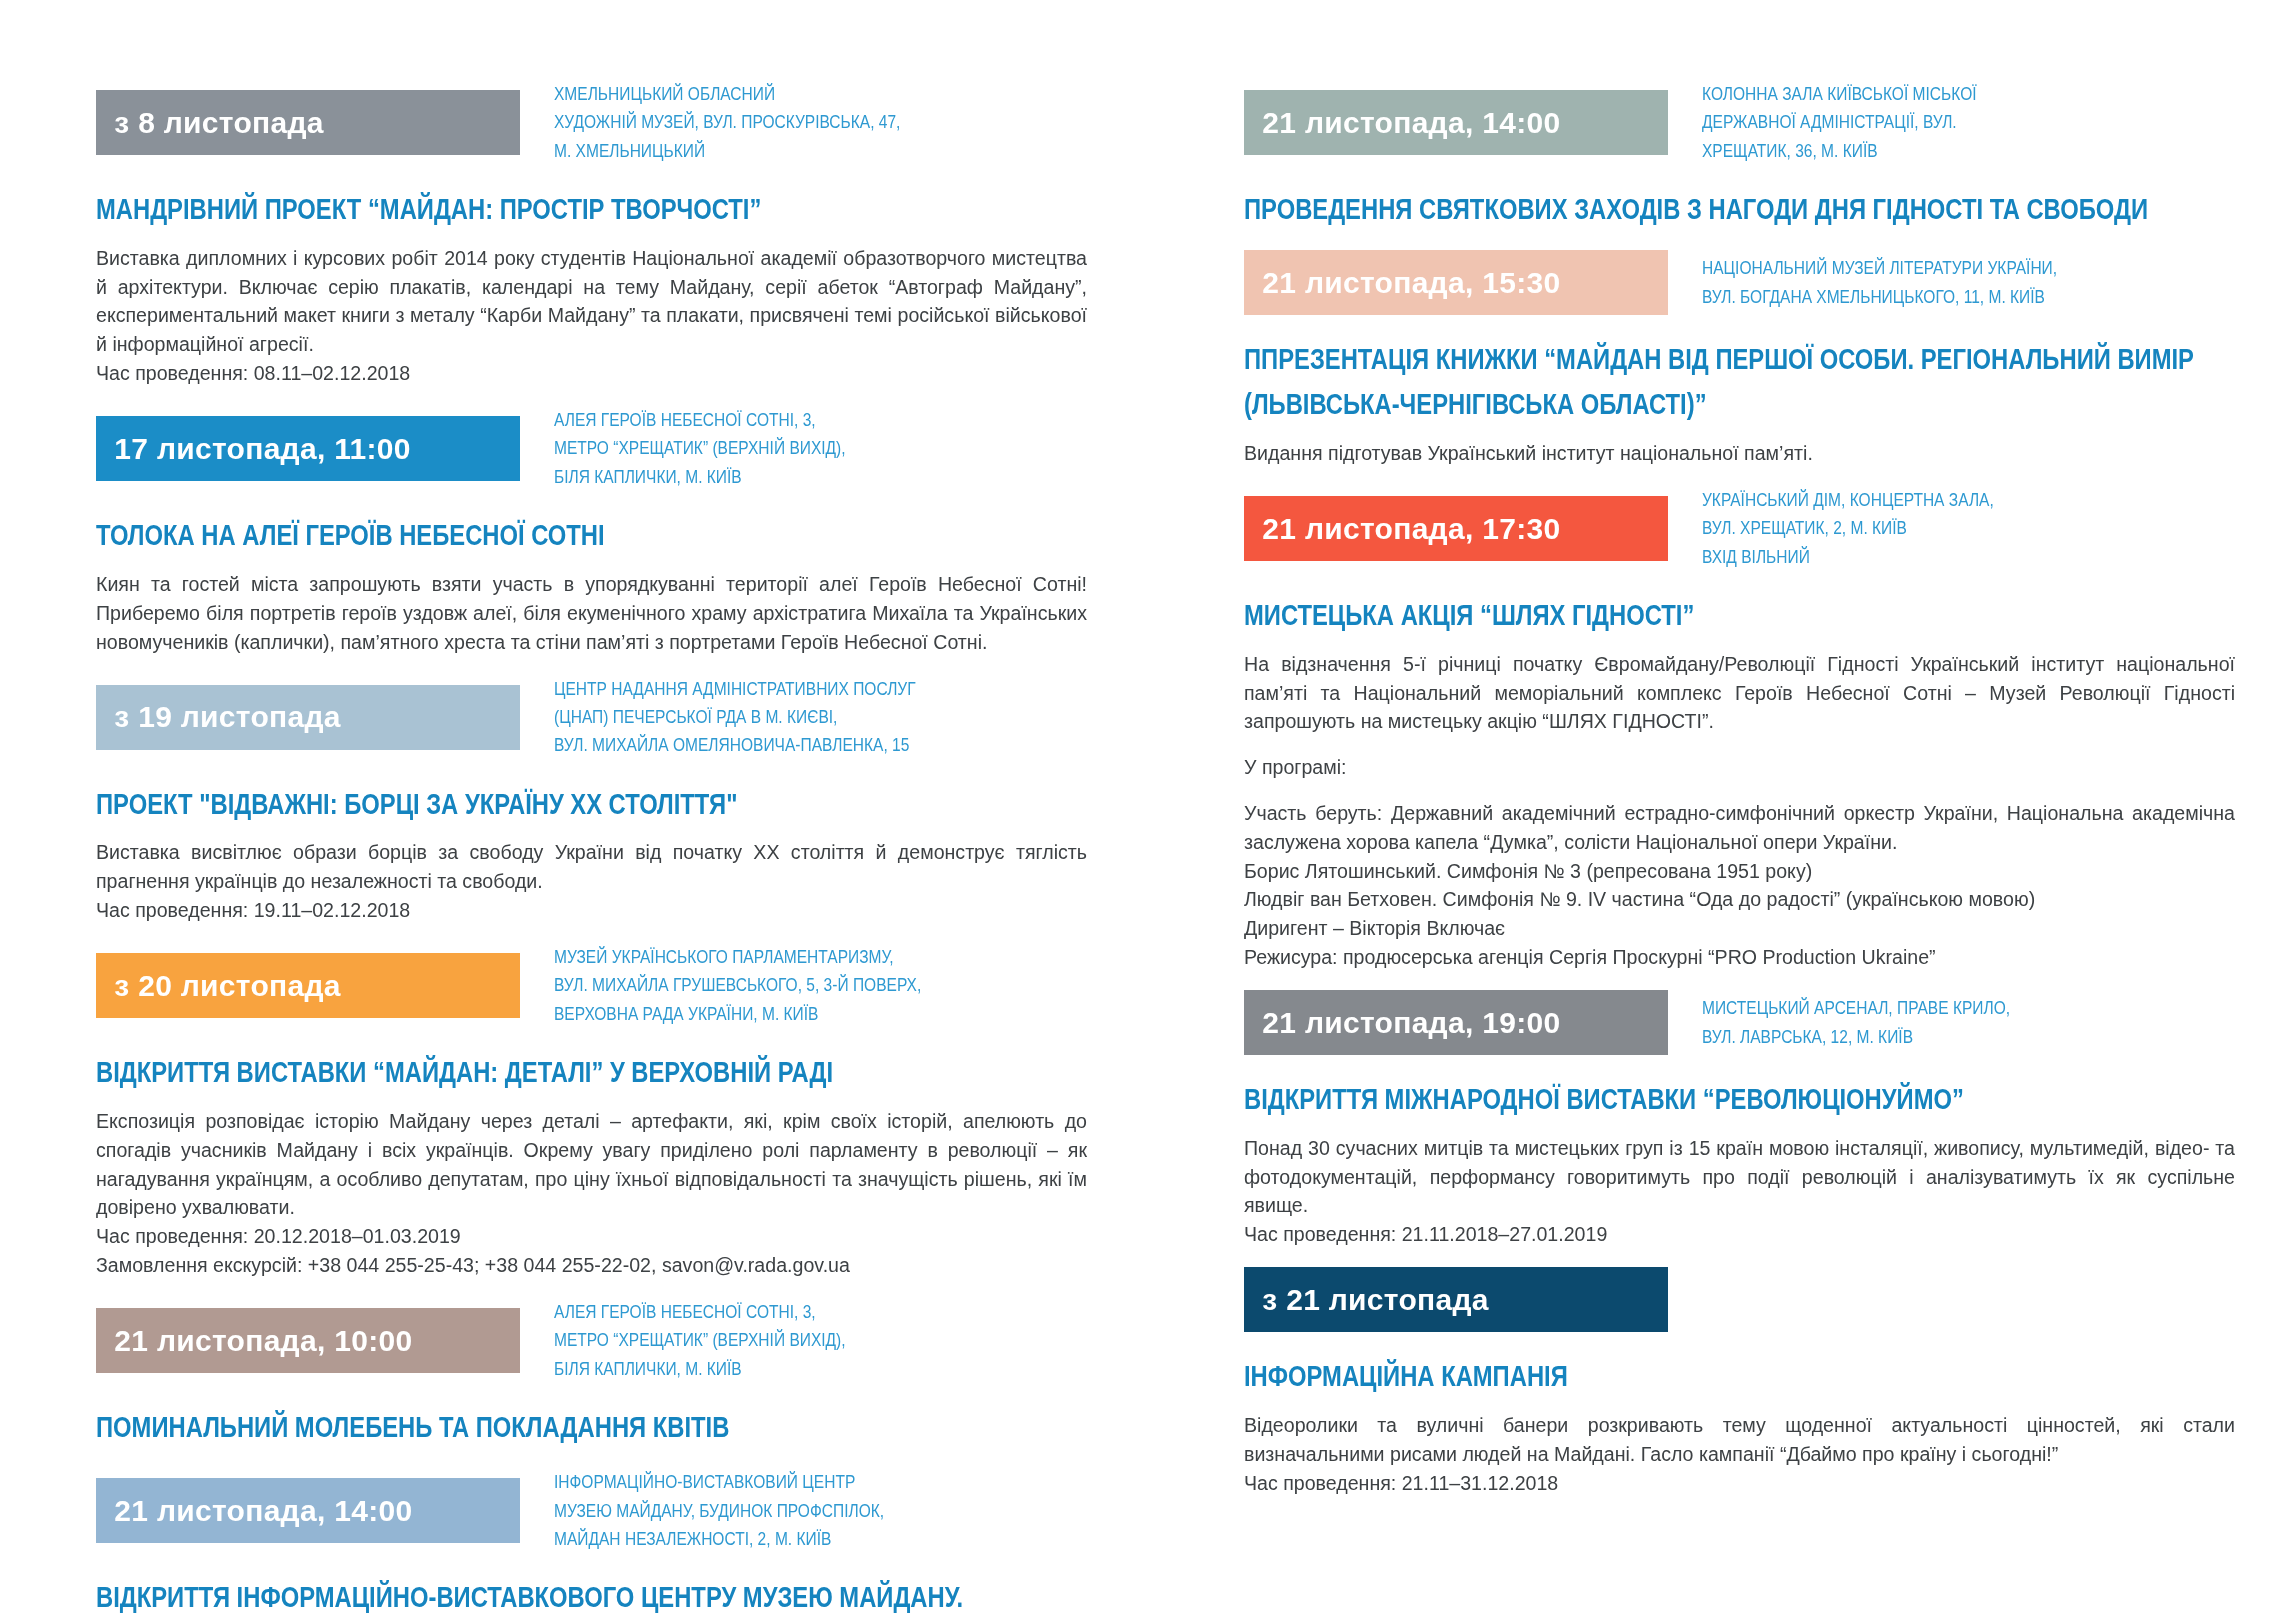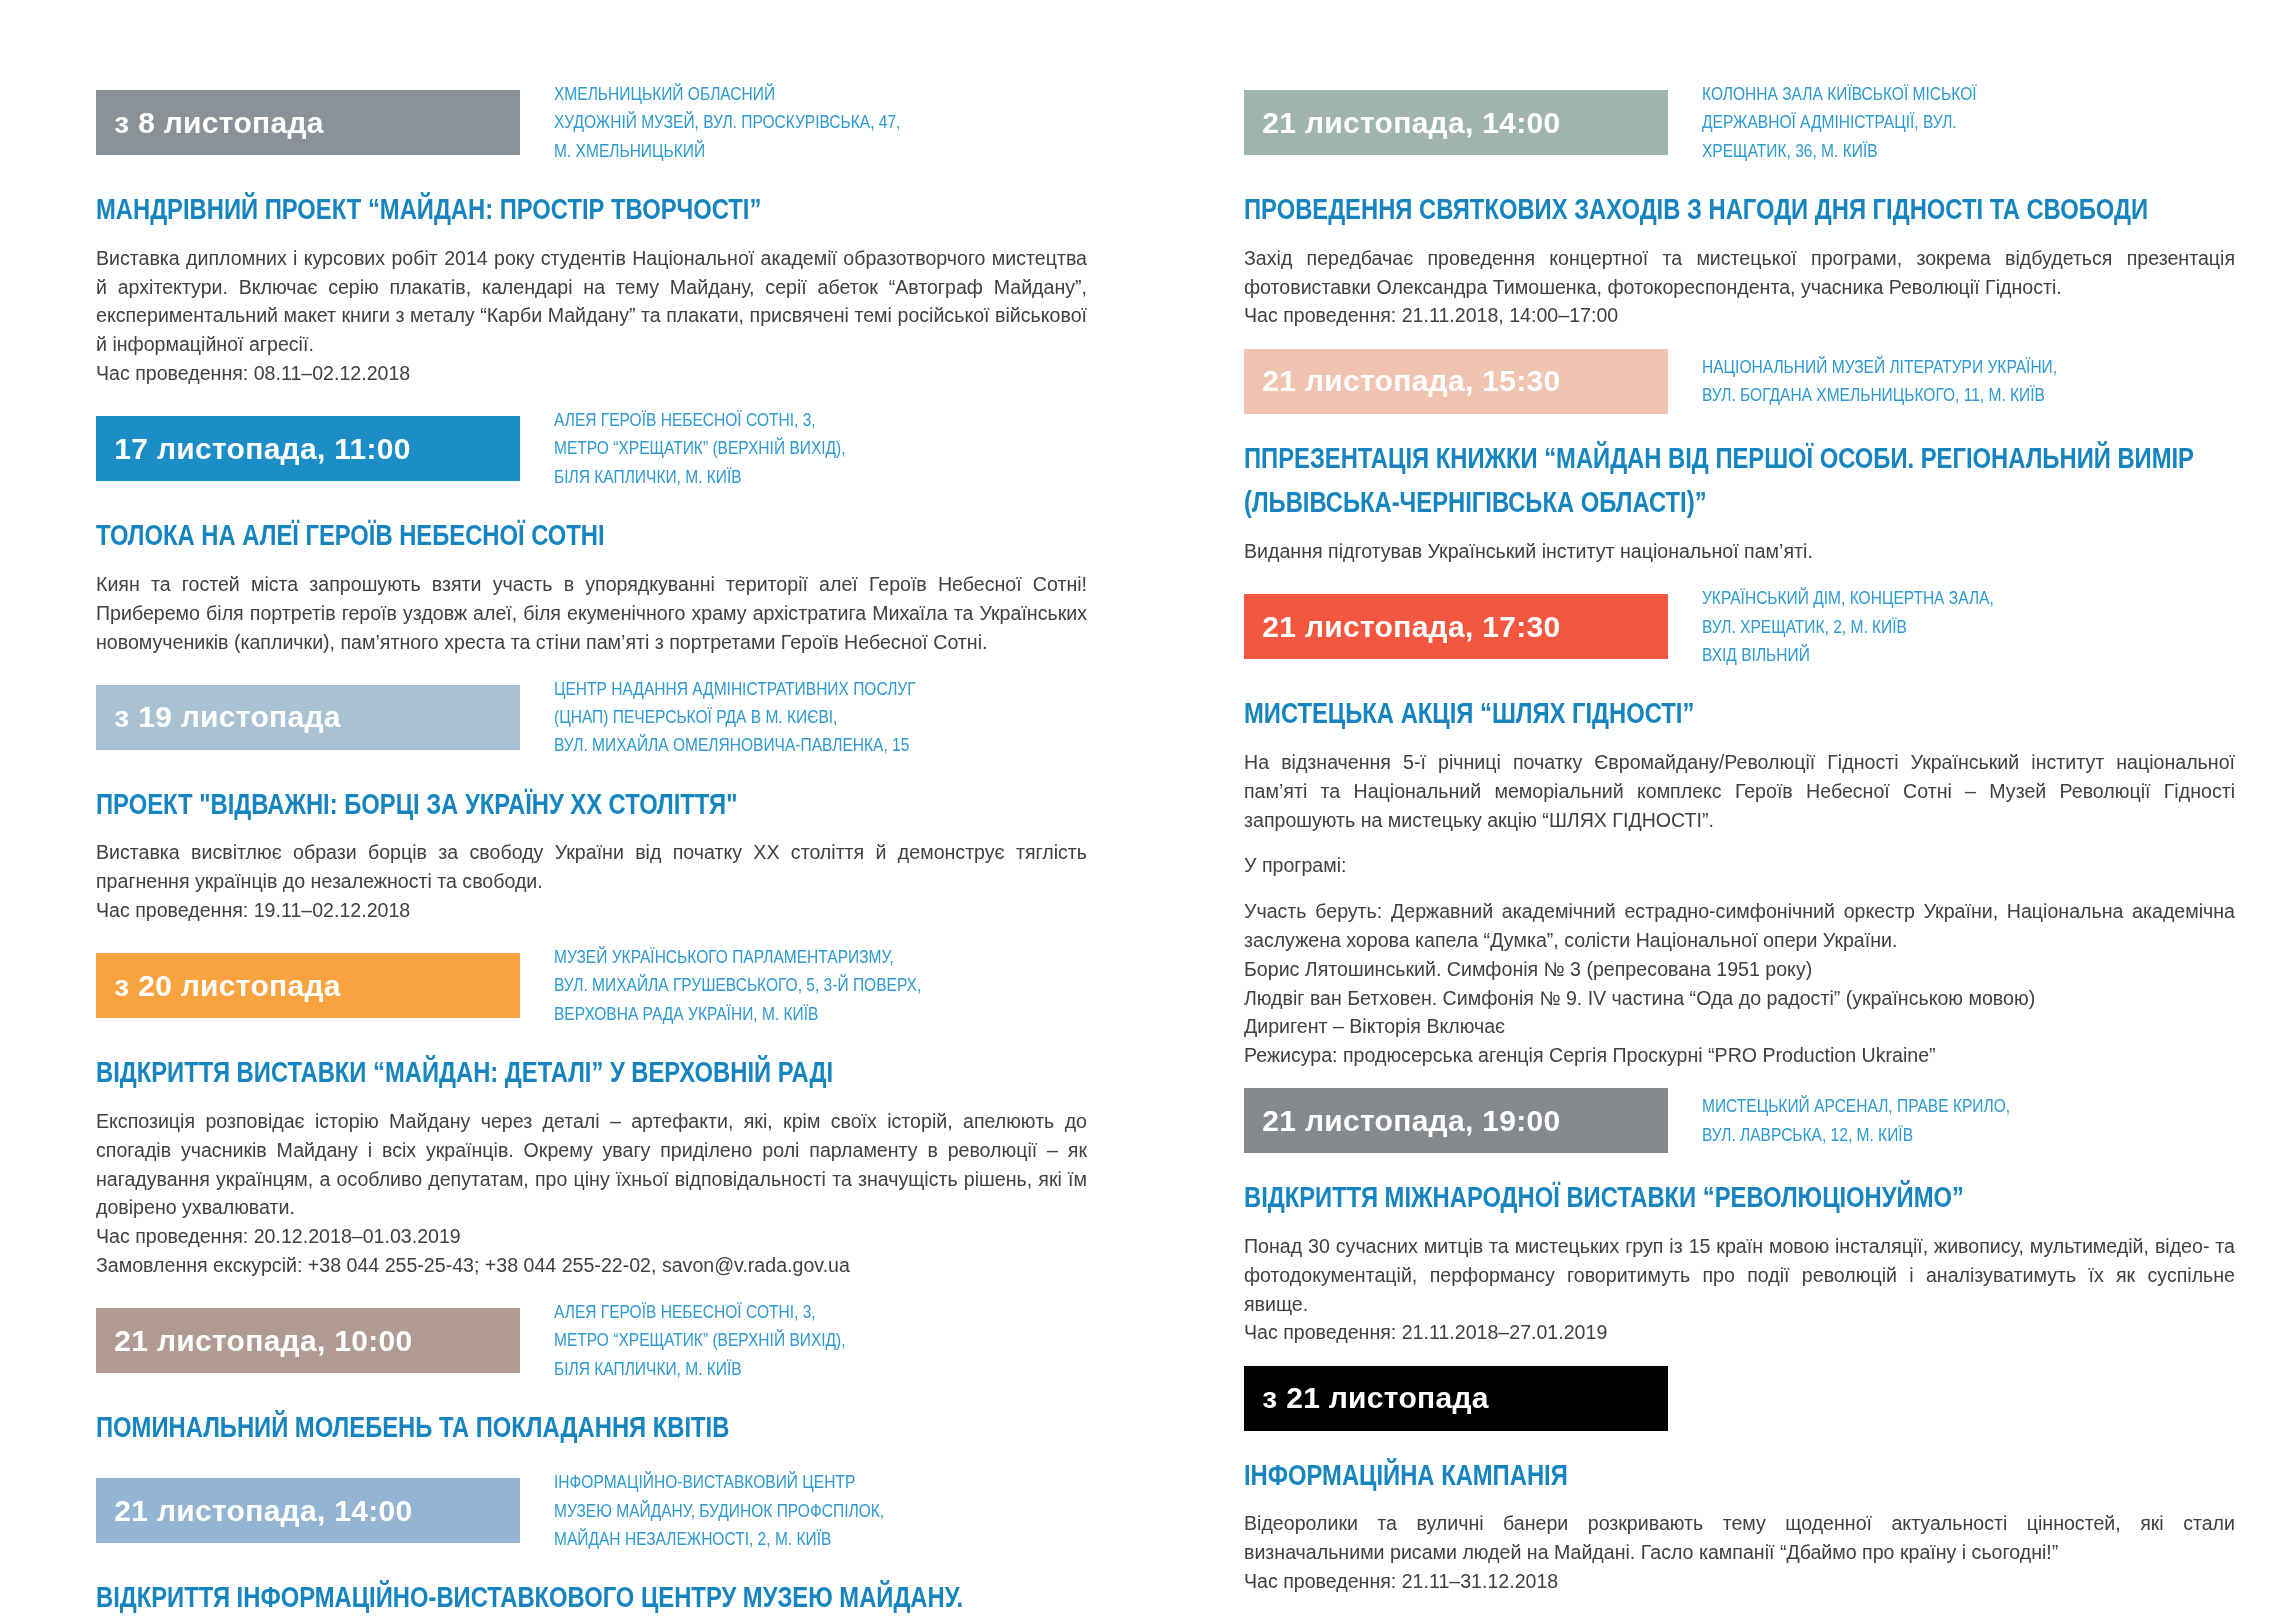--- a/index.html
+++ b/index.html
@@ -133,24 +133,20 @@
       <article class="event">
         <div class="ehead">
           <div class="badge" style="background-color: rgb(159, 179, 175);">21 листопада, 14:00</div>
           <div class="loc">
             <div class="loc-line">КОЛОННА ЗАЛА КИЇВСЬКОЇ МІСЬКОЇ</div>
             <div class="loc-line">ДЕРЖАВНОЇ АДМІНІСТРАЦІЇ, ВУЛ.</div>
             <div class="loc-line">ХРЕЩАТИК, 36, М. КИЇВ</div>
           </div>
         </div>
         <h2 class="title">ПРОВЕДЕННЯ СВЯТКОВИХ ЗАХОДІВ З НАГОДИ ДНЯ ГІДНОСТІ ТА СВОБОДИ</h2>
-        <div class="body">
-          <div class="bl">Захід передбачає проведення концертної та мистецької програми, зокрема відбудеться презентація фотовиставки Олександра Тимошенка, фотокореспондента, учасника Революції Гідності.</div>
-          <div class="bl">Час проведення: 21.11.2018, 14:00–17:00</div>
-        </div>
       </article>
 
       <article class="event">
         <div class="ehead">
           <div class="badge" style="background-color: rgb(240, 196, 177);">21 листопада, 15:30</div>
           <div class="loc">
             <div class="loc-line">НАЦІОНАЛЬНИЙ МУЗЕЙ ЛІТЕРАТУРИ УКРАЇНИ,</div>
             <div class="loc-line">ВУЛ. БОГДАНА ХМЕЛЬНИЦЬКОГО, 11, М. КИЇВ</div>
           </div>
         </div>
@@ -191,21 +187,21 @@
         </div>
         <h2 class="title">ВІДКРИТТЯ МІЖНАРОДНОЇ ВИСТАВКИ “РЕВОЛЮЦІОНУЙМО”</h2>
         <div class="body">
           <div class="bl">Понад 30 сучасних митців та мистецьких груп із 15 країн мовою інсталяції, живопису, мультимедій, відео- та фотодокументацій, перформансу говоритимуть про події революцій і аналізуватимуть їх як суспільне явище.</div>
           <div class="bl">Час проведення: 21.11.2018–27.01.2019</div>
         </div>
       </article>
 
       <article class="event">
         <div class="ehead">
-          <div class="badge" style="background-color: #000000;">з 21 листопада</div>
+          <div class="badge" style="background-color: #0c4a6e;">з 21 листопада</div>
         </div>
         <h2 class="title">ІНФОРМАЦІЙНА КАМПАНІЯ</h2>
         <div class="body">
           <div class="bl">Відеоролики та вуличні банери розкривають тему щоденної актуальності цінностей, які стали визначальними рисами людей на Майдані. Гасло кампанії “Дбаймо про країну і сьогодні!”</div>
           <div class="bl">Час проведення: 21.11–31.12.2018</div>
         </div>
       </article>
 
     </div>
   </div>

